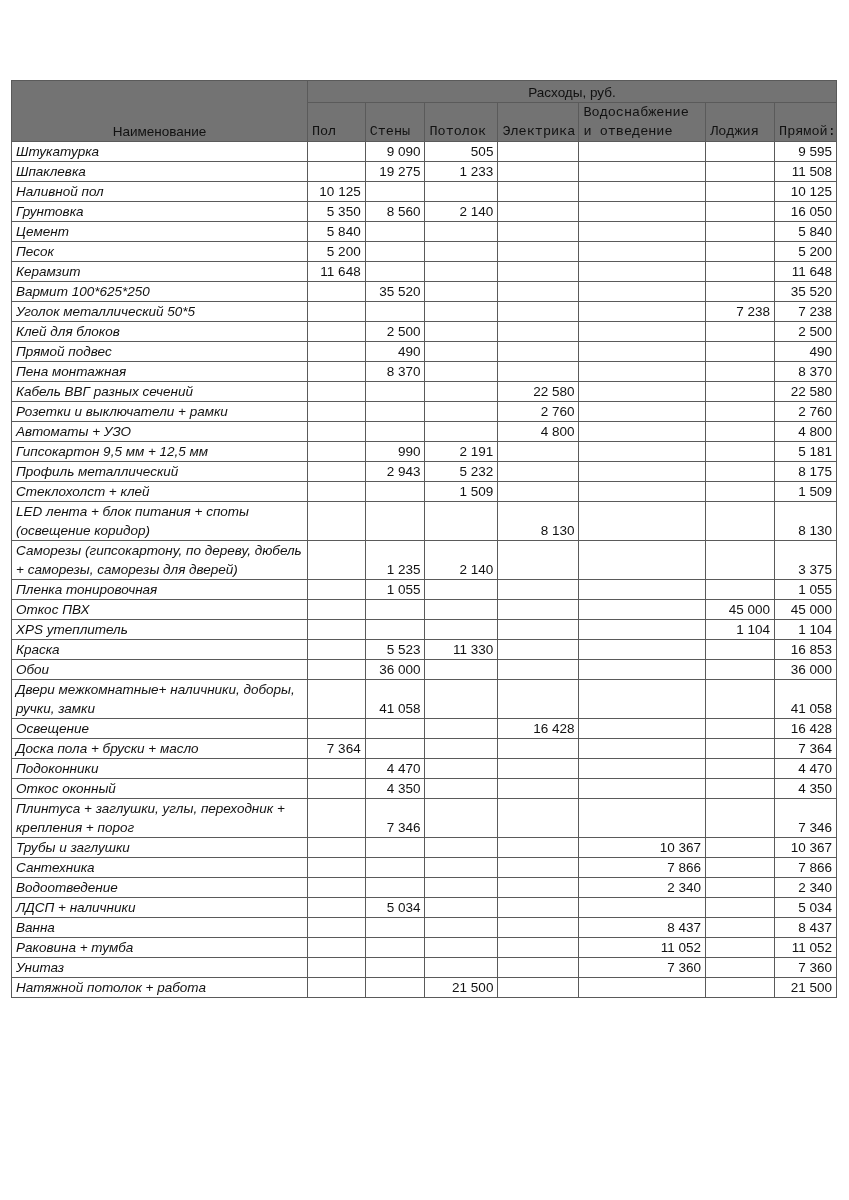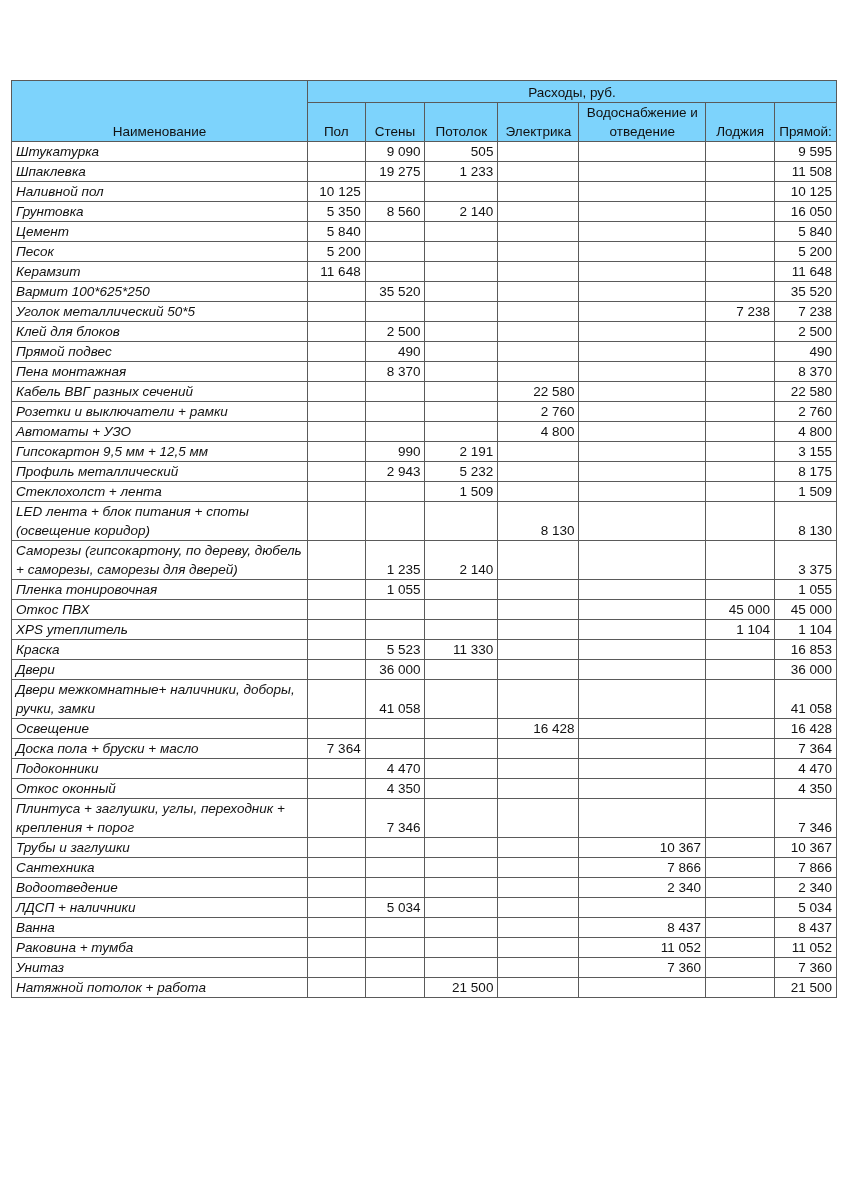--- a/index.html
+++ b/index.html
@@ -6,27 +6,27 @@
   body { width: 849px; height: 1200px; position: relative; overflow: hidden; }
   .sheet {
     position: absolute; left: 11px; top: 80px; width: 826px;
     border-collapse: collapse; table-layout: fixed;
     font-family: "Liberation Sans", sans-serif; font-size: 13.5px; color: #111;
   }
   .sheet td, .sheet th {
     border: 1px solid #5a5a5a; padding: 0 4px; line-height: 19px;
     vertical-align: bottom; font-weight: normal; overflow: hidden;
   }
-  .sheet th { background: #7dd3fc; }
+  .sheet th { background: #737373; }
   .sheet td.num { text-align: right; white-space: nowrap; }
   .sheet td.name { text-align: left; font-style: italic; }
   .sheet tr.data td { height: 19px; }
   .h-name { text-align: center; }
   .h-group { text-align: center; height: 21px; }
-  .h-col { text-align: center; }
+  .h-col { text-align: left; font-family: Liberation Mono, monospace; }
   col.c-name { width: 292px; }
   col.c-pol { width: 57px; }
   col.c-walls { width: 59px; }
   col.c-ceil { width: 72px; }
   col.c-elec { width: 80px; }
   col.c-water { width: 125px; }
   col.c-loggia { width: 68px; }
   col.c-total { width: 61px; }
 </style>
 </head>
@@ -210,34 +210,34 @@
         <td class="num">4 800</td>
       </tr>
       <tr class="data">
         <td class="name">Гипсокартон 9,5 мм + 12,5 мм</td>
         <td class="num"></td>
         <td class="num">990</td>
         <td class="num">2 191</td>
         <td class="num"></td>
         <td class="num"></td>
         <td class="num"></td>
-        <td class="num">3 155</td>
+        <td class="num">5 181</td>
       </tr>
       <tr class="data">
         <td class="name">Профиль металлический</td>
         <td class="num"></td>
         <td class="num">2 943</td>
         <td class="num">5 232</td>
         <td class="num"></td>
         <td class="num"></td>
         <td class="num"></td>
         <td class="num">8 175</td>
       </tr>
       <tr class="data">
-        <td class="name">Стеклохолст + лента</td>
+        <td class="name">Стеклохолст + клей</td>
         <td class="num"></td>
         <td class="num"></td>
         <td class="num">1 509</td>
         <td class="num"></td>
         <td class="num"></td>
         <td class="num"></td>
         <td class="num">1 509</td>
       </tr>
       <tr class="data">
         <td class="name">LED лента + блок питания + споты (освещение коридор)</td>
@@ -293,21 +293,21 @@
         <td class="name">Краска</td>
         <td class="num"></td>
         <td class="num">5 523</td>
         <td class="num">11 330</td>
         <td class="num"></td>
         <td class="num"></td>
         <td class="num"></td>
         <td class="num">16 853</td>
       </tr>
       <tr class="data">
-        <td class="name">Двери</td>
+        <td class="name">Обои</td>
         <td class="num"></td>
         <td class="num">36 000</td>
         <td class="num"></td>
         <td class="num"></td>
         <td class="num"></td>
         <td class="num"></td>
         <td class="num">36 000</td>
       </tr>
       <tr class="data">
         <td class="name">Двери межкомнатные+ наличники, доборы, ручки, замки</td>

